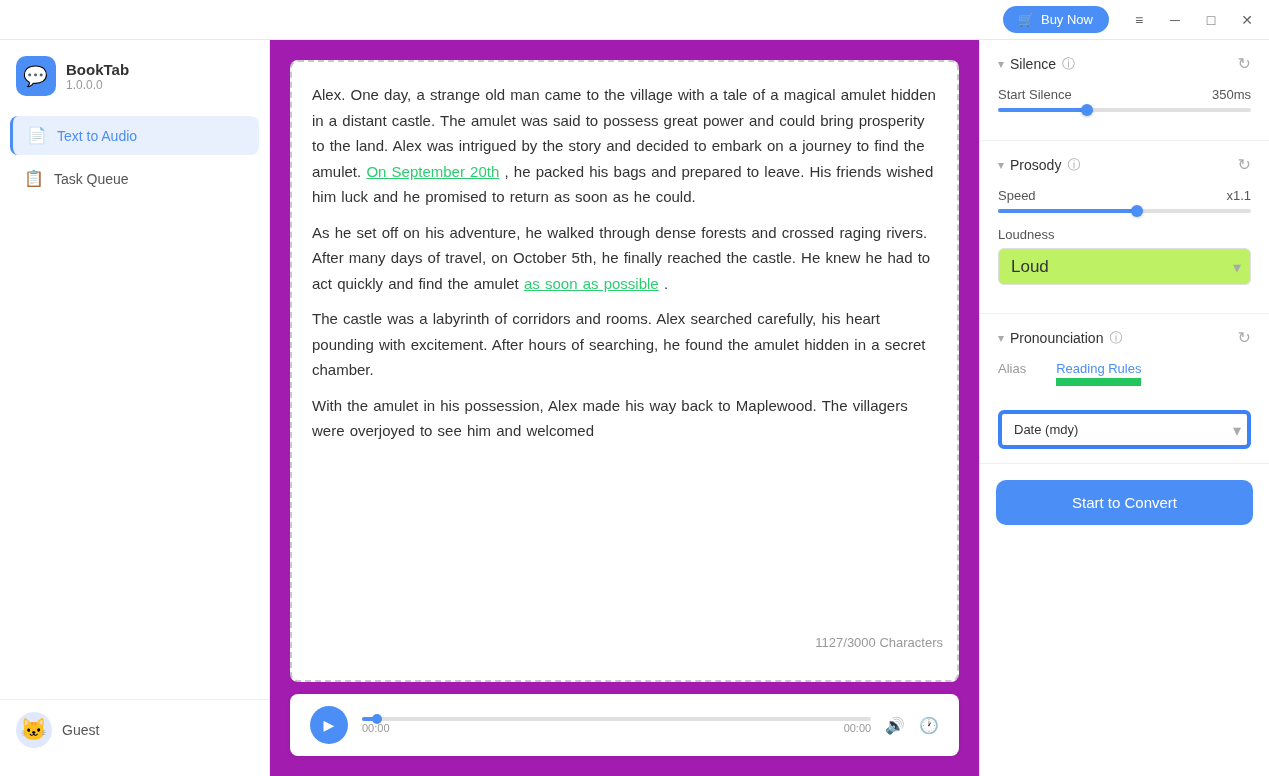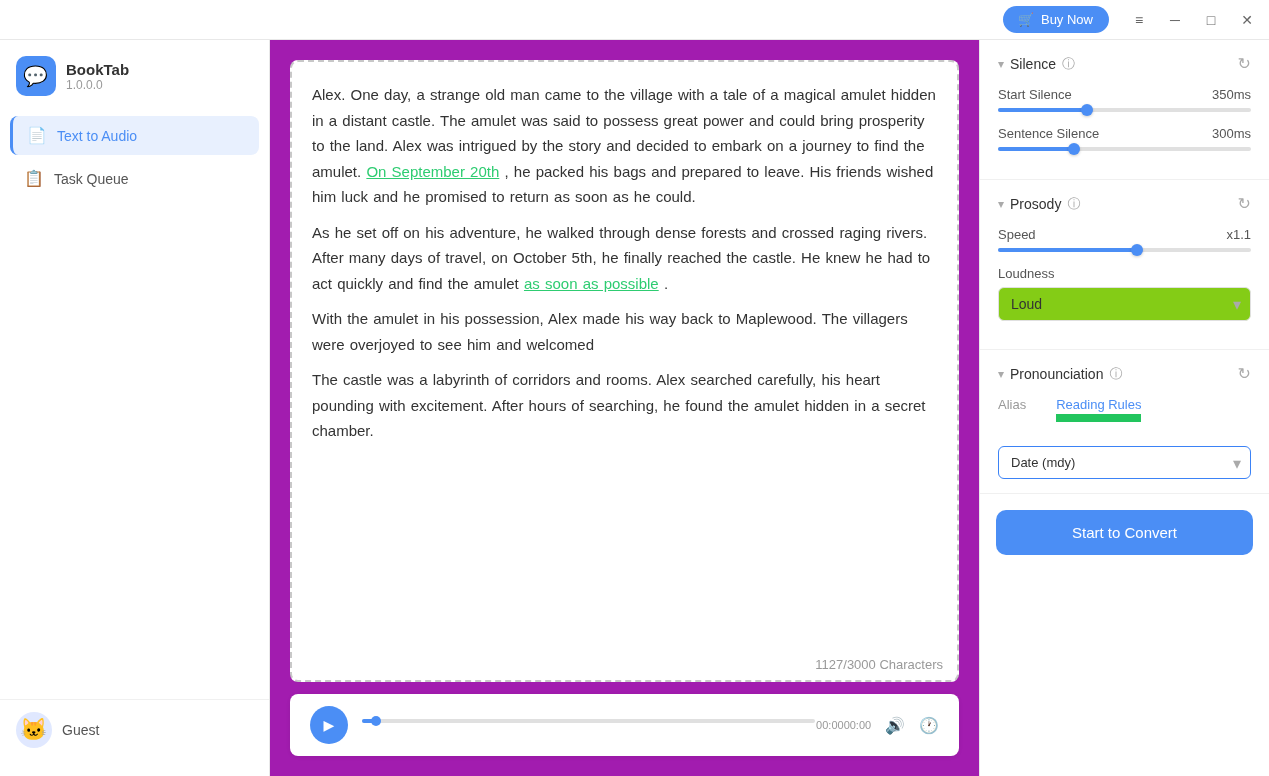--- a/index.html
+++ b/index.html
@@ -170,21 +170,21 @@
     }
     .editor-text {
       word-spacing: 1px;
     }
     .editor-text a {
       color: #2ecc71;
       text-decoration: underline;
     }
     .char-count {
       position: absolute;
-      bottom: 4px;
+      bottom: 26px;
       right: 14px;
       font-size: 13px;
       color: #999;
     }
 
     
     .audio-player {
       background: #ffffff;
       border-radius: 8px;
       padding: 12px 20px;
@@ -204,21 +204,21 @@
       display: flex;
       align-items: center;
       justify-content: center;
       color: white;
       font-size: 14px;
       flex-shrink: 0;
     }
     .progress-area {
       flex: 1;
       display: flex;
-      flex-direction: row;
+      flex-direction: column;
       gap: 1px;
     }
     .progress-bar-track {
       width: 100%;
       height: 4px;
       background: #e0e0e0;
       border-radius: 2px;
       position: relative;
     }
     .progress-bar-fill {
@@ -343,23 +343,23 @@
       top: -4px;
       box-shadow: 0 1px 3px rgba(0,0,0,0.2);
     }
 
     
     .loudness-select {
       width: 100%;
       padding: 8px 12px;
       border: 1px solid #e0e0e0;
       border-radius: 6px;
-      font-size: 14px;
+      font-size: 17px;
       color: #333;
-      background: #84cc16;
+      background: #bef264;
       appearance: none;
       cursor: pointer;
     }
     .select-wrapper {
       position: relative;
     }
     .select-wrapper::after {
       content: '▾';
       position: absolute;
       right: 10px;
@@ -388,21 +388,21 @@
       border-bottom: 8px solid #22c55e;
     }
 
     
     .date-select-wrapper {
       position: relative;
     }
     .date-select {
       width: 100%;
       padding: 8px 12px;
-      border: 1px solid #3b82f6;
+      border: 4px solid #3b82f6;
       border-radius: 6px;
       font-size: 13px;
       color: #333;
       background: #fff;
       appearance: none;
       cursor: pointer;
     }
     .date-select-wrapper::after {
       content: '▾';
       position: absolute;
@@ -478,24 +478,24 @@
           <span>Alex. One day, a strange old man came to the village with a tale of a magical amulet hidden in a distant castle. The amulet was said to possess great power and could bring prosperity to the land. Alex was intrigued by the story and decided to embark on a journey to find the amulet.</span>
           <a href="#">On September 20th</a>
           <span>, he packed his bags and prepared to leave. His friends wished him luck and he promised to return as soon as he could.</span>
         </p>
         <p style="margin-top:10px;">
           <span>As he set off on his adventure, he walked through dense forests and crossed raging rivers. After many days of travel, on October 5th, he finally reached the castle. He knew he had to act quickly and find the amulet</span>
           <a href="#">as soon as possible</a>
           <span>.</span>
         </p>
         <p style="margin-top:10px;">
-          <span>With the amulet in his possession, Alex made his way back to Maplewood. The villagers were overjoyed to see him and welcomed</span>
+          <span>The castle was a labyrinth of corridors and rooms. Alex searched carefully, his heart pounding with excitement. After hours of searching, he found the amulet hidden in a secret chamber.</span>
         </p>
         <p style="margin-top:10px;">
-          <span>The castle was a labyrinth of corridors and rooms. Alex searched carefully, his heart pounding with excitement. After hours of searching, he found the amulet hidden in a secret chamber.</span>
+          <span>With the amulet in his possession, Alex made his way back to Maplewood. The villagers were overjoyed to see him and welcomed</span>
         </p>
       </div>
       <div class="char-count">1127/3000 Characters</div>
     </div>
 
     <div class="audio-player">
       <button class="play-btn">▶</button>
       <div class="progress-area">
         <div class="progress-bar-track">
           <div class="progress-bar-fill" style="width: 3%;"></div>
@@ -527,29 +527,20 @@
       <div class="slider-row">
         <div class="slider-label-row">
           <span class="slider-label">Start Silence</span>
           <span class="slider-value">350ms</span>
         </div>
         <div class="slider-track">
           <div class="slider-fill" style="width:35%;"></div>
         </div>
       </div>
 
-      <div class="slider-row">
-        <div class="slider-label-row">
-          <span class="slider-label">Sentence Silence</span>
-          <span class="slider-value">300ms</span>
-        </div>
-        <div class="slider-track">
-          <div class="slider-fill" style="width:30%;"></div>
-        </div>
-      </div>
 
     </div>
 
     <div class="panel-section">
       <div class="section-header">
         <div class="section-title-row">
           <span class="chevron-icon">▾</span>
           <span class="section-title">Prosody</span>
           <span class="section-info-icon">ⓘ</span>
         </div>

